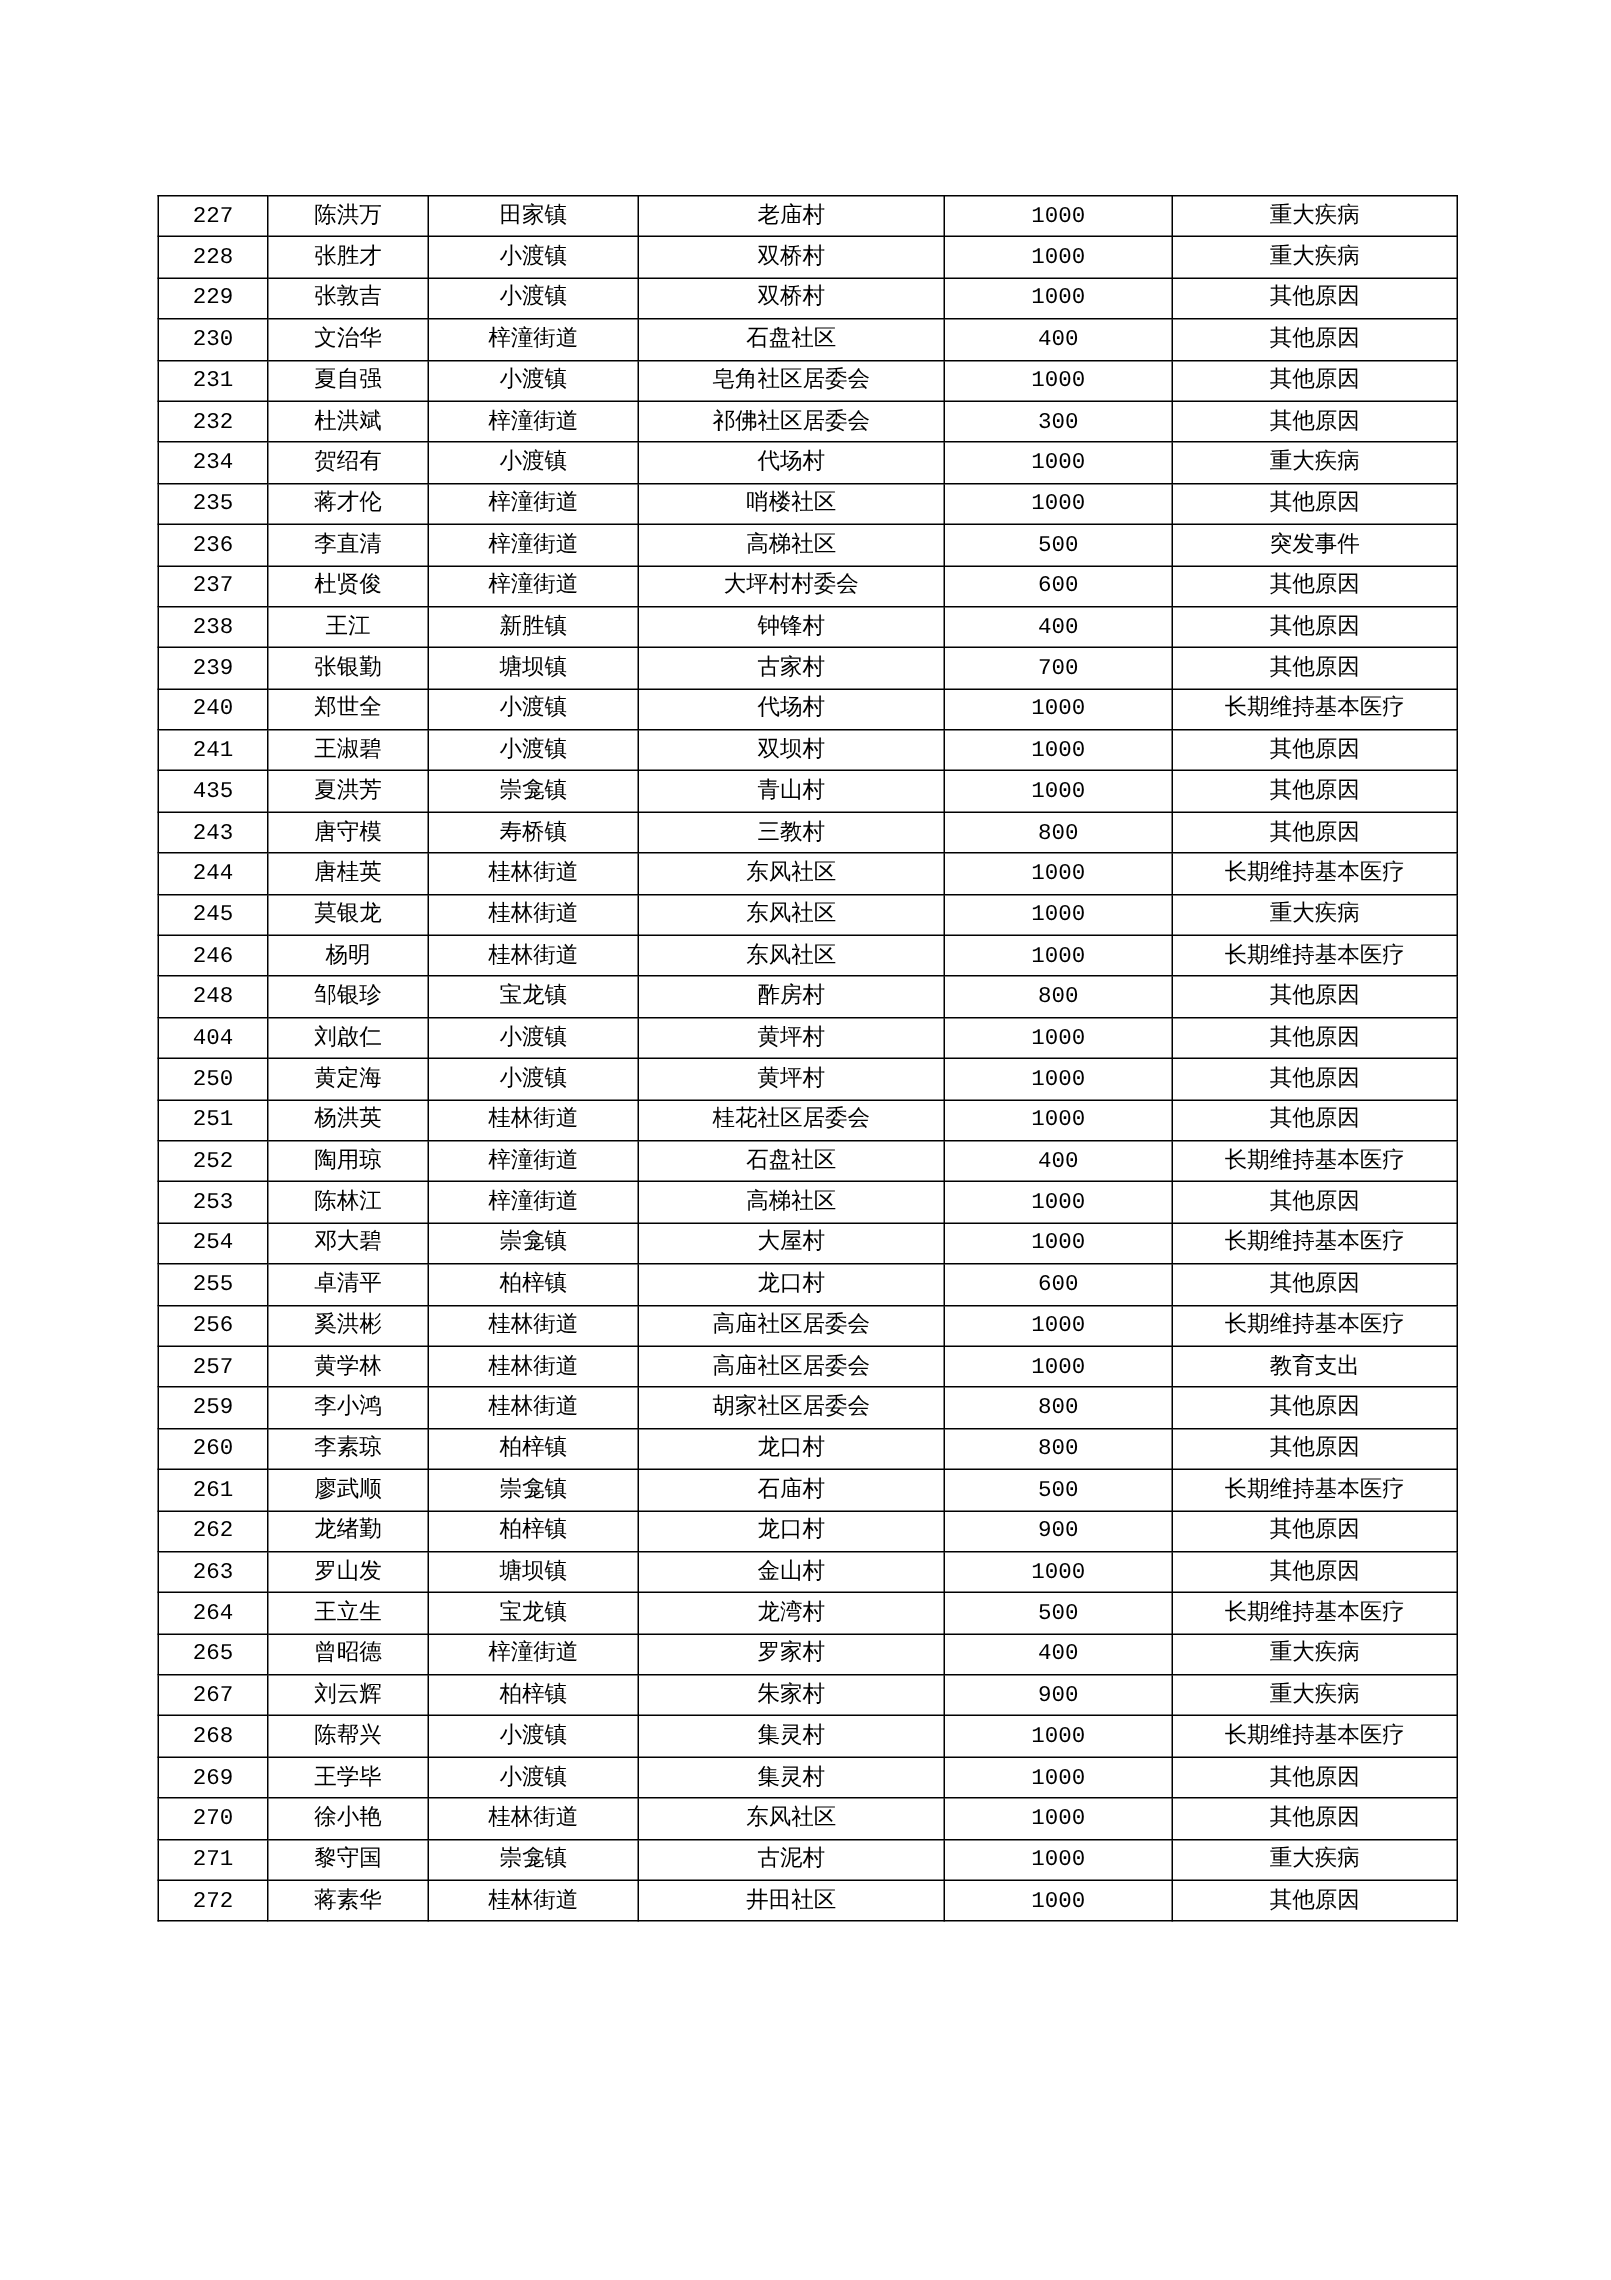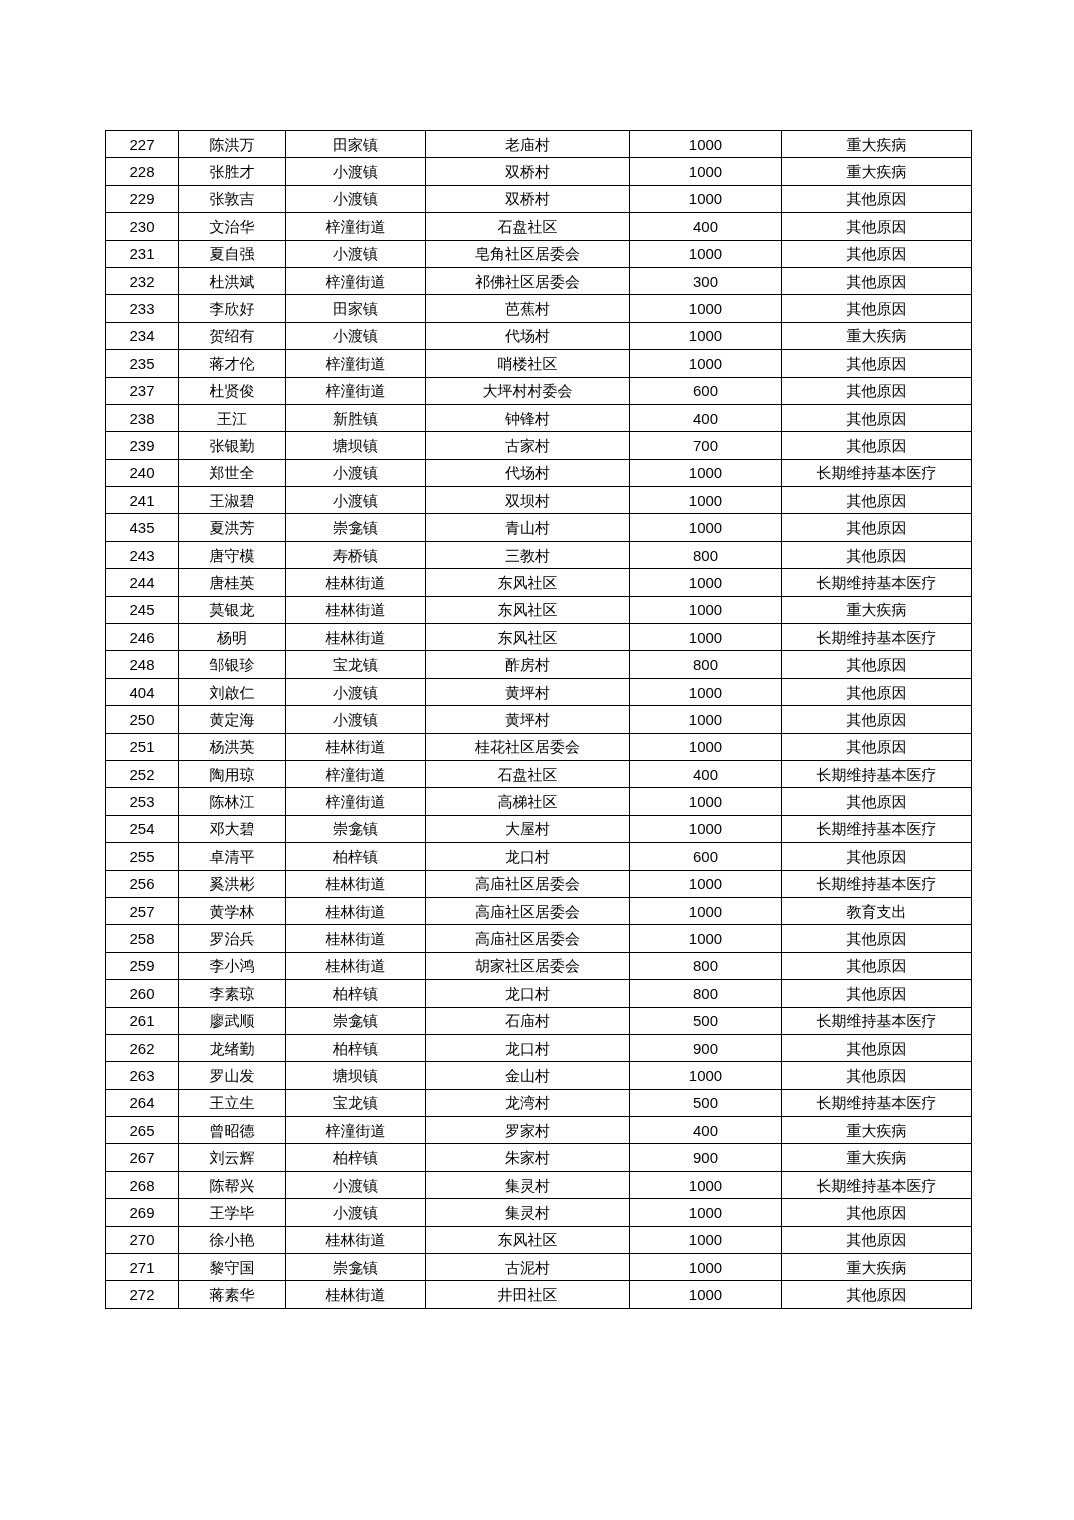--- a/index.html
+++ b/index.html
@@ -5,21 +5,21 @@
   html, body {
     margin: 0;
     padding: 0;
     background: #ffffff;
   }
   .page {
     position: relative;
     width: 1074px;
     height: 1520px;
     background: #ffffff;
-    font-family: Liberation Sans, sans-serif;
+    font-family: Liberation Mono, monospace;
     color: #000000;
     overflow: hidden;
   }
   table.grant-table {
     position: absolute;
     left: 105px;
     top: 130px;
     width: 866px;
     border-collapse: collapse;
     table-layout: fixed;
@@ -98,42 +98,42 @@
         </tr>
         <tr>
           <td>232</td>
           <td>杜洪斌</td>
           <td>梓潼街道</td>
           <td>祁佛社区居委会</td>
           <td>300</td>
           <td>其他原因</td>
         </tr>
         <tr>
-          <td>233</td>
-          <td>李欣好</td>
-          <td>田家镇</td>
-          <td>芭蕉村</td>
-          <td>1000</td>
-          <td>其他原因</td>
-        </tr>
-        <tr>
           <td>234</td>
           <td>贺绍有</td>
           <td>小渡镇</td>
           <td>代场村</td>
           <td>1000</td>
           <td>重大疾病</td>
         </tr>
         <tr>
           <td>235</td>
           <td>蒋才伦</td>
           <td>梓潼街道</td>
           <td>哨楼社区</td>
           <td>1000</td>
           <td>其他原因</td>
+        </tr>
+        <tr>
+          <td>236</td>
+          <td>李直清</td>
+          <td>梓潼街道</td>
+          <td>高梯社区</td>
+          <td>500</td>
+          <td>突发事件</td>
         </tr>
         <tr>
           <td>237</td>
           <td>杜贤俊</td>
           <td>梓潼街道</td>
           <td>大坪村村委会</td>
           <td>600</td>
           <td>其他原因</td>
         </tr>
         <tr>
@@ -282,28 +282,20 @@
         </tr>
         <tr>
           <td>257</td>
           <td>黄学林</td>
           <td>桂林街道</td>
           <td>高庙社区居委会</td>
           <td>1000</td>
           <td>教育支出</td>
         </tr>
         <tr>
-          <td>258</td>
-          <td>罗治兵</td>
-          <td>桂林街道</td>
-          <td>高庙社区居委会</td>
-          <td>1000</td>
-          <td>其他原因</td>
-        </tr>
-        <tr>
           <td>259</td>
           <td>李小鸿</td>
           <td>桂林街道</td>
           <td>胡家社区居委会</td>
           <td>800</td>
           <td>其他原因</td>
         </tr>
         <tr>
           <td>260</td>
           <td>李素琼</td>

